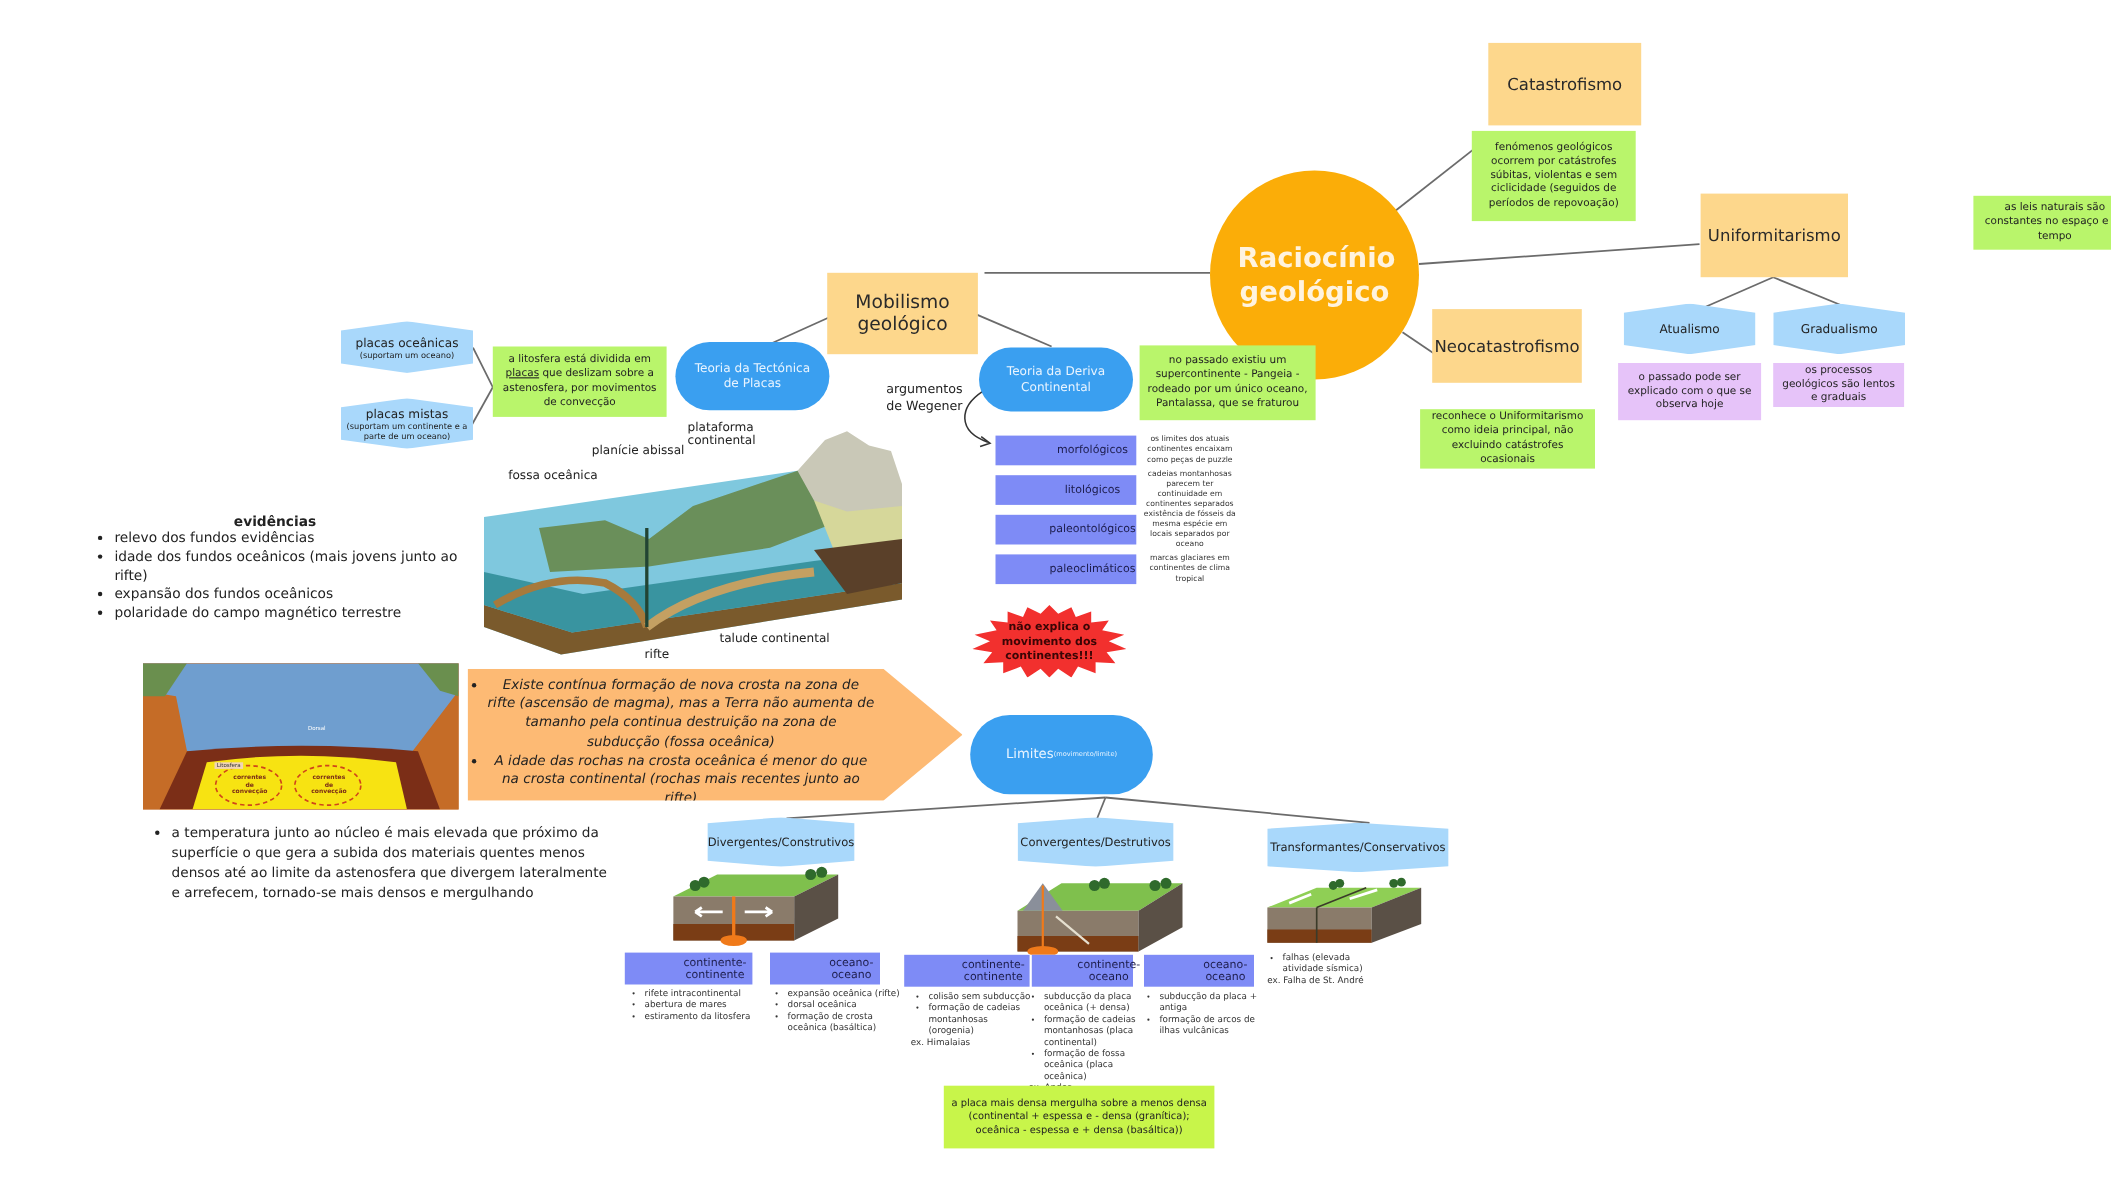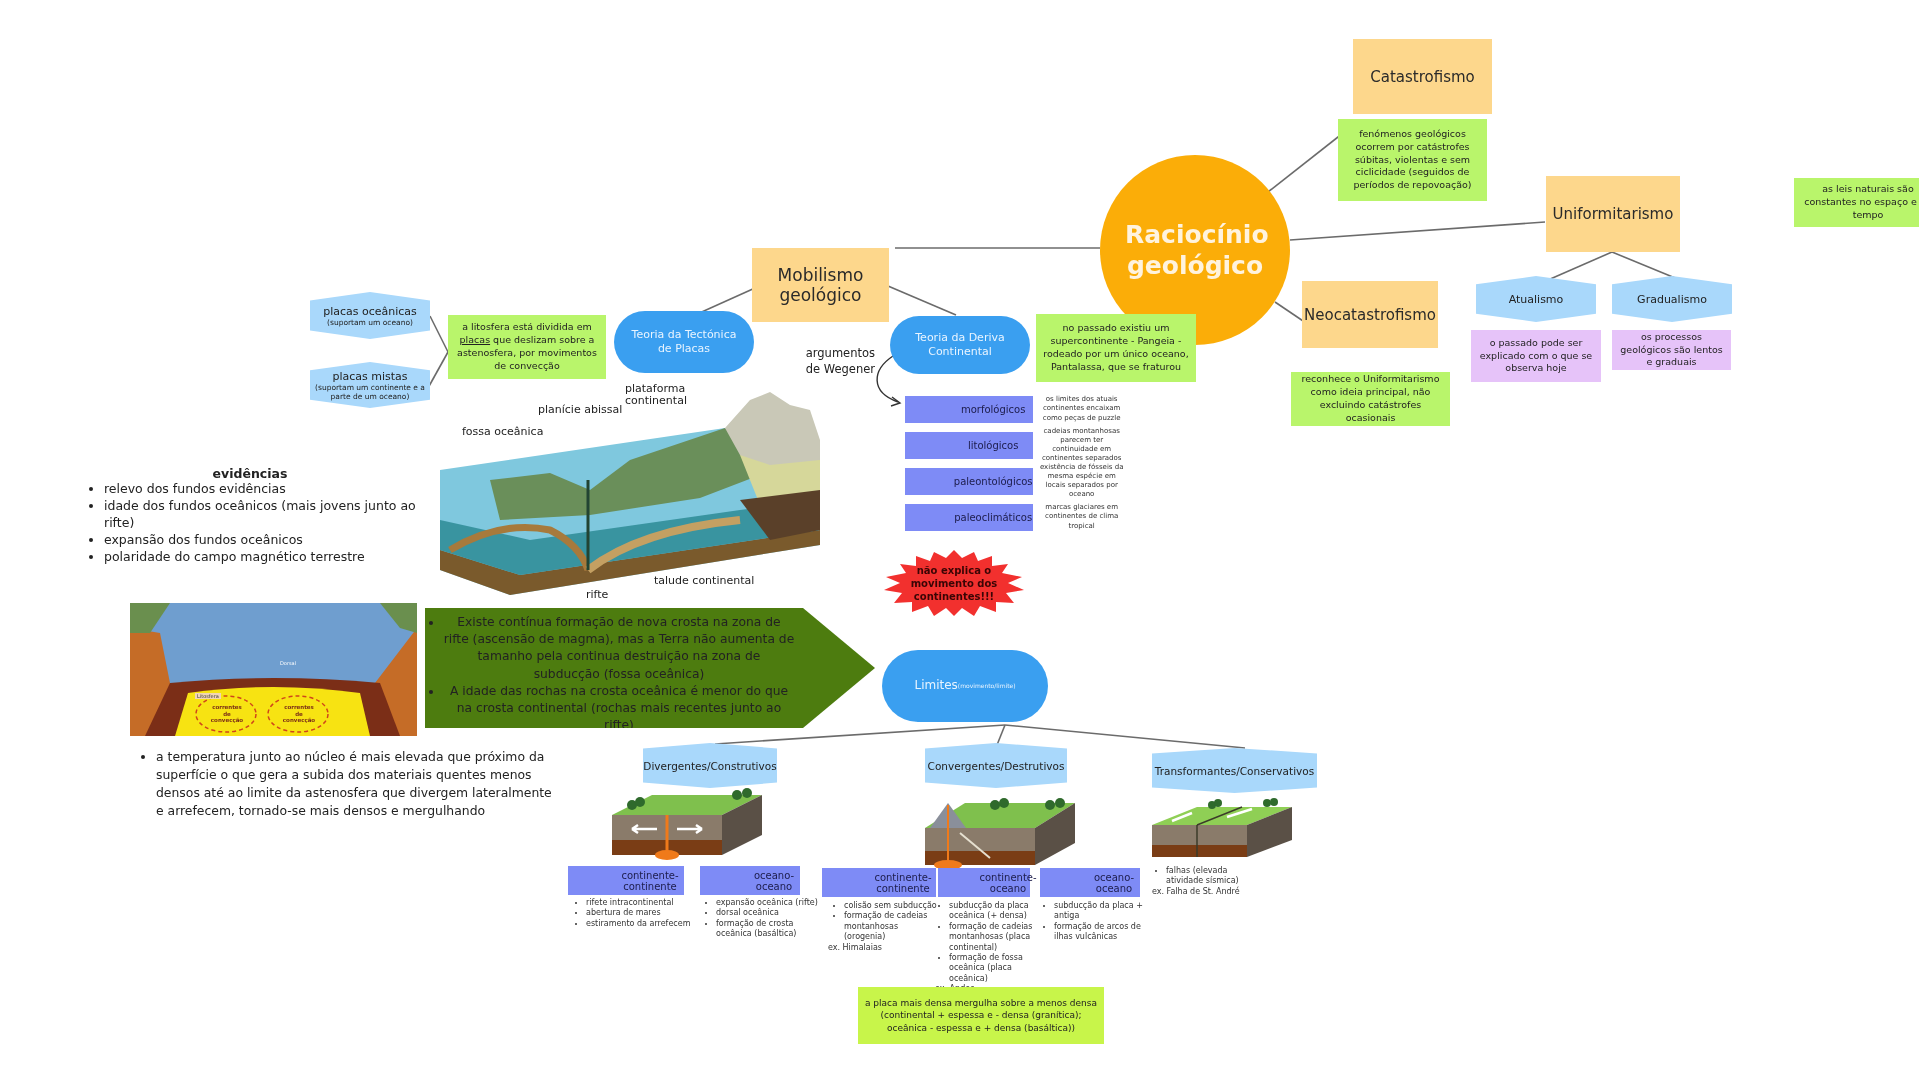--- a/index.html
+++ b/index.html
@@ -174,21 +174,21 @@
     <path d="M58 90 Q143 78 230 90 L240 133 L45 133 Z" fill="#f7e312"></path>
     <ellipse cx="96" cy="111" rx="30" ry="18" fill="none" stroke="#d0451a" stroke-dasharray="4 3" stroke-width="1.5"></ellipse>
     <ellipse cx="168" cy="111" rx="30" ry="18" fill="none" stroke="#d0451a" stroke-dasharray="4 3" stroke-width="1.5"></ellipse>
   </svg>
   <div class="abs" style="left:150px;top:57px;font-size:5px;color:#fff;">Dorsal</div>
   <div class="abs" style="left:65px;top:90px;font-size:5px;color:#333;background:#f1d5b5;padding:0 2px;">Litosfera</div>
   <div class="abs center" style="left:78px;top:101px;width:38px;font-size:5.5px;font-weight:bold;color:#7b2e17;line-height:1.2;">correntes de convecção</div>
   <div class="abs center" style="left:150px;top:101px;width:38px;font-size:5.5px;font-weight:bold;color:#7b2e17;line-height:1.2;">correntes de convecção</div>
 </div>
 
-<div class="abs" style="left:425px;top:608px;width:450px;height:120px;background:#4d7c0f;clip-path:polygon(0 0,84% 0,100% 50%,84% 100%,0 100%);">
+<div class="abs" style="left:425px;top:608px;width:450px;height:120px;background:#fdba74;clip-path:polygon(0 0,84% 0,100% 50%,84% 100%,0 100%);font-style:italic;">
   <ul class="blist" style="padding:6px 80px 0 18px;font-size:12.3px;line-height:1.4;text-align:center;list-style:disc;">
     <li>Existe contínua formação de nova crosta na zona de rifte (ascensão de magma), mas a Terra não aumenta de tamanho pela continua destruição na zona de subducção (fossa oceânica)</li>
     <li>A idade das rochas na crosta oceânica é menor do que na crosta continental (rochas mais recentes junto ao rifte)</li>
   </ul>
 </div>
 
 <div class="abs" style="left:142px;top:748px;width:420px;font-size:12.4px;line-height:1.45;">
   <ul class="blist">
       <li>a temperatura junto ao núcleo é mais elevada que próximo da superfície o que gera a subida dos materiais quentes menos densos até ao limite da astenosfera que divergem lateralmente e arrefecem, tornado-se mais densos e mergulhando</li>
     </ul>
@@ -217,21 +217,21 @@
     <circle cx="125" cy="10" r="5" fill="#2f6a2c"></circle>
       <circle cx="135" cy="8" r="5" fill="#2f6a2c"></circle>
   </svg>
 </div>
 <div class="abs center violet" style="left:568px;top:866px;width:116px;height:29px;">continente-continente</div>
 <div class="abs center violet" style="left:700px;top:866px;width:100px;height:29px;">oceano-oceano</div>
 <div class="abs small" style="left:572px;top:898px;width:120px;">
   <ul class="blist">
     <li>rifete intracontinental</li>
     <li>abertura de mares</li>
-    <li>estiramento da arrefecem</li>
+    <li>estiramento da litosfera</li>
   </ul>
 </div>
 <div class="abs small" style="left:702px;top:898px;width:120px;">
   <ul class="blist">
     <li>expansão oceânica (rifte)</li>
     <li>dorsal oceânica</li>
     <li>formação de crosta oceânica (basáltica)</li>
   </ul>
 </div>
 

